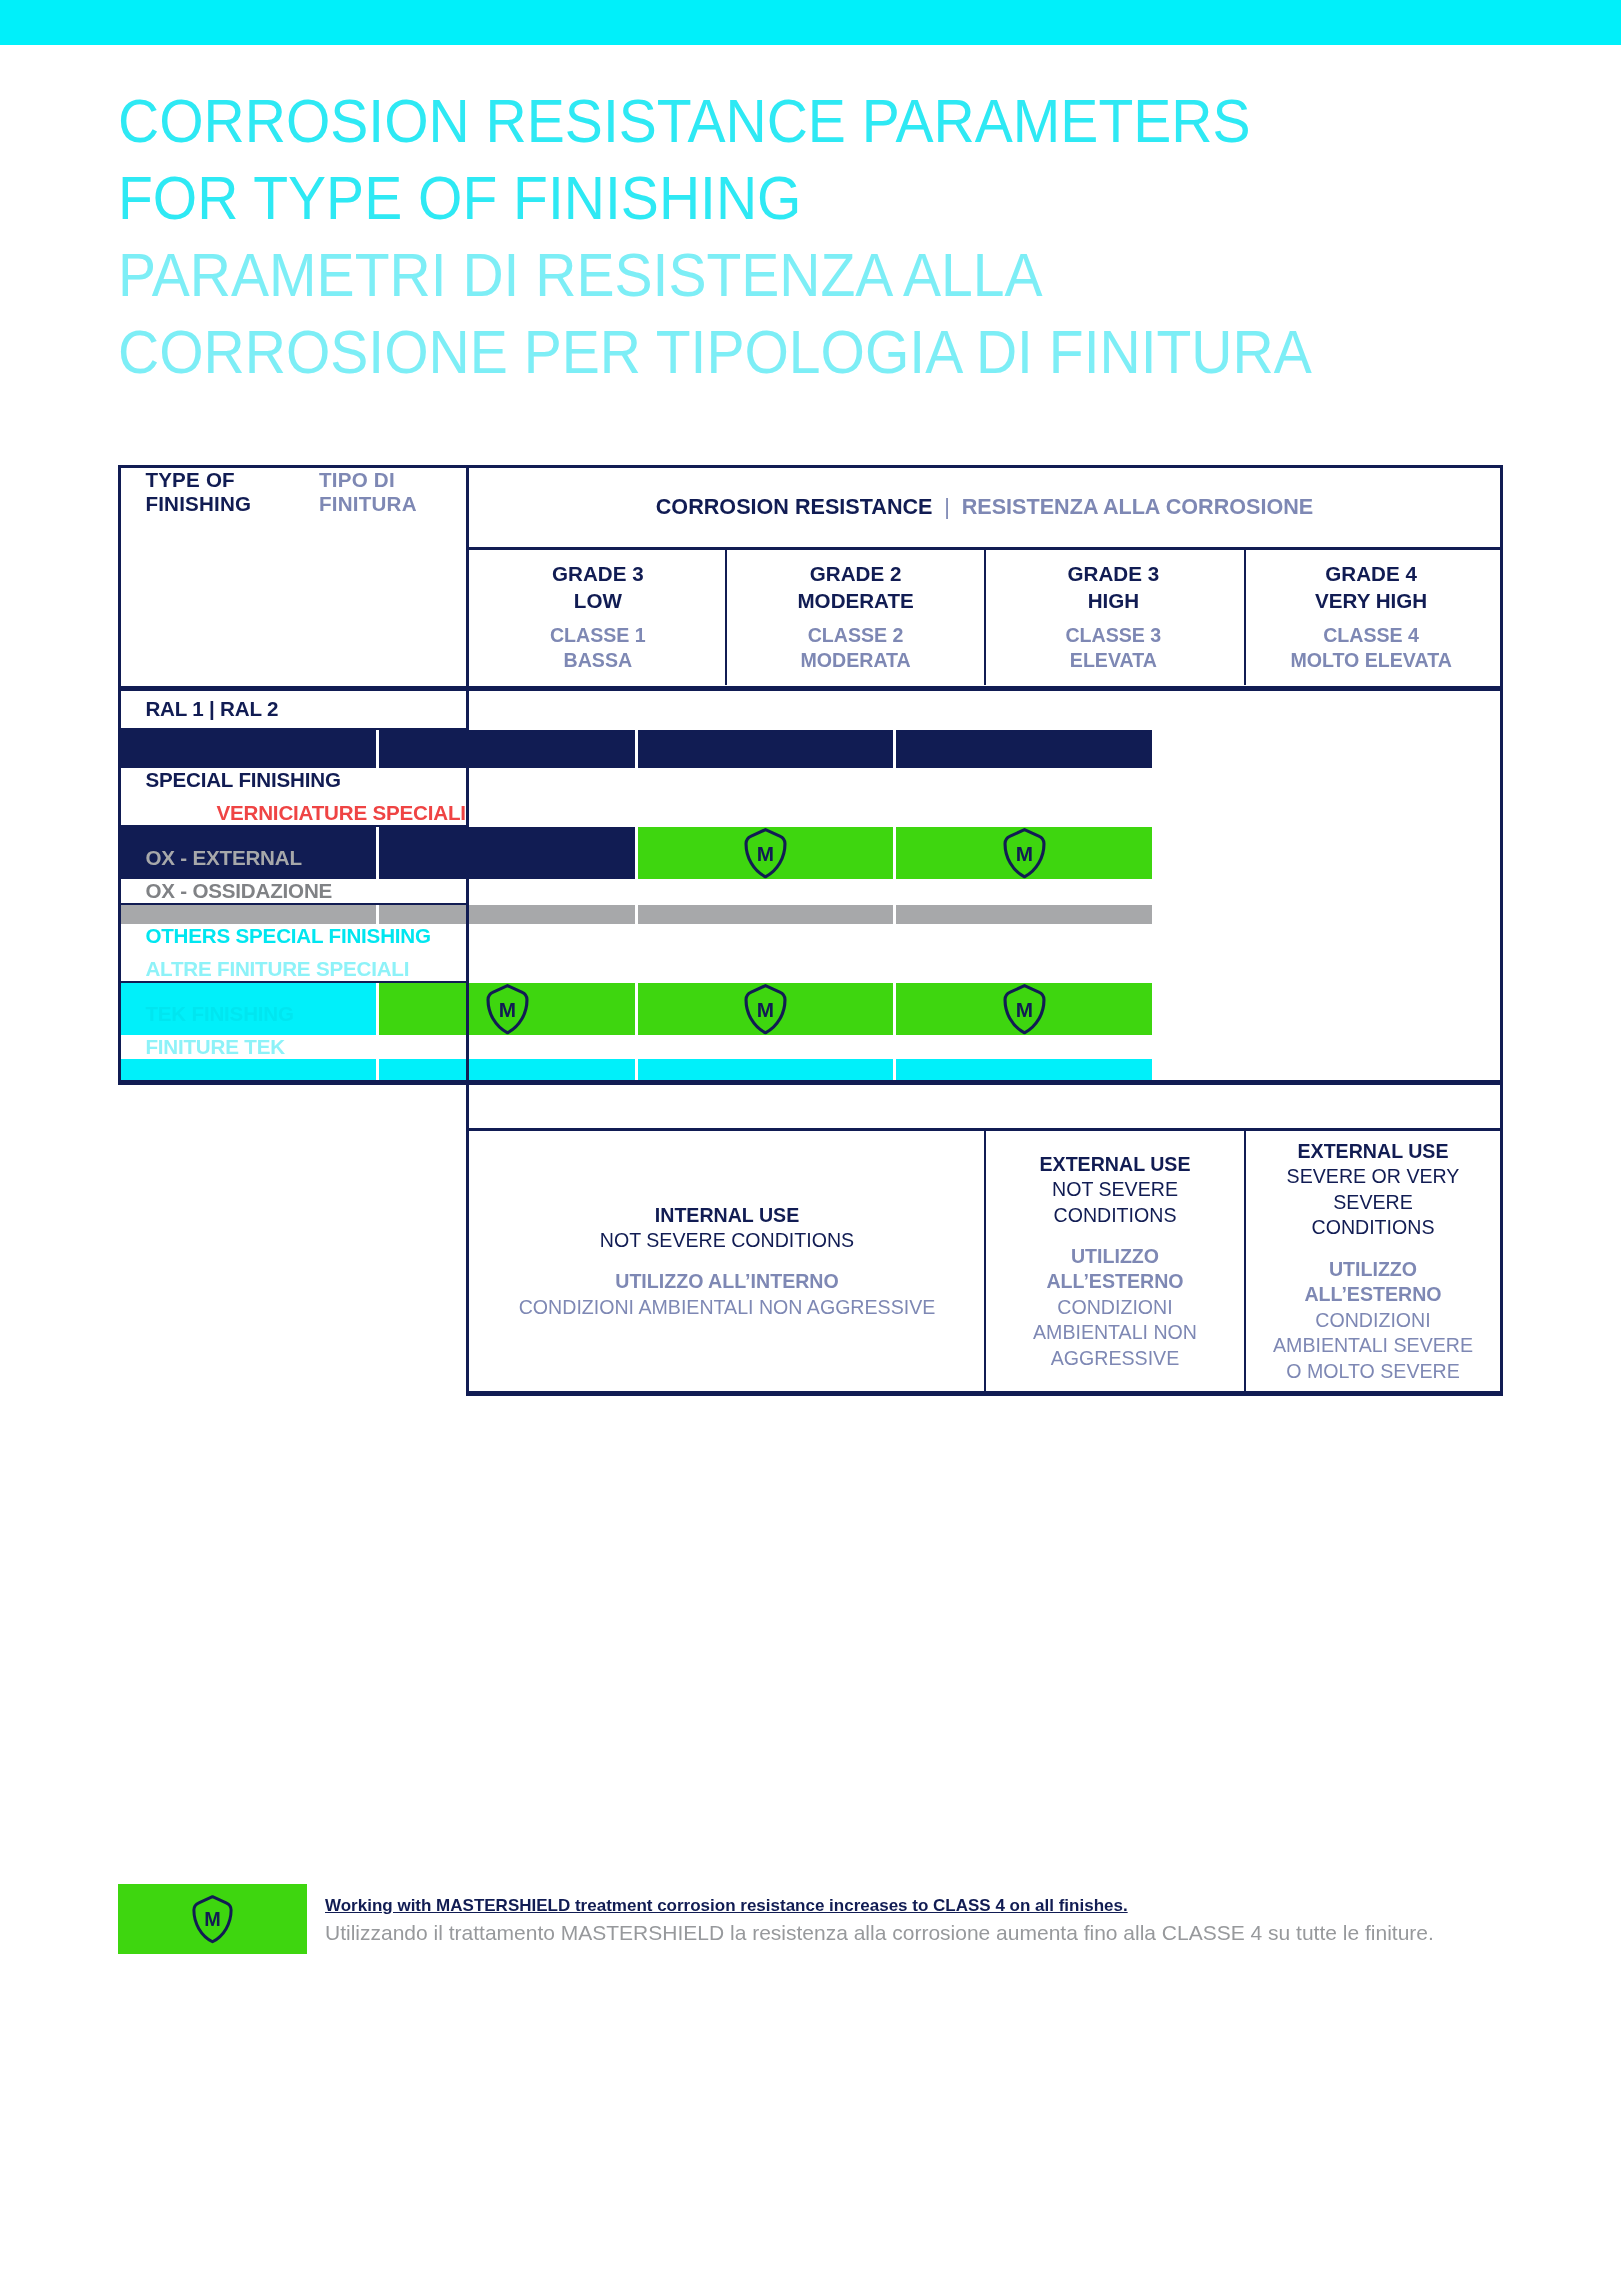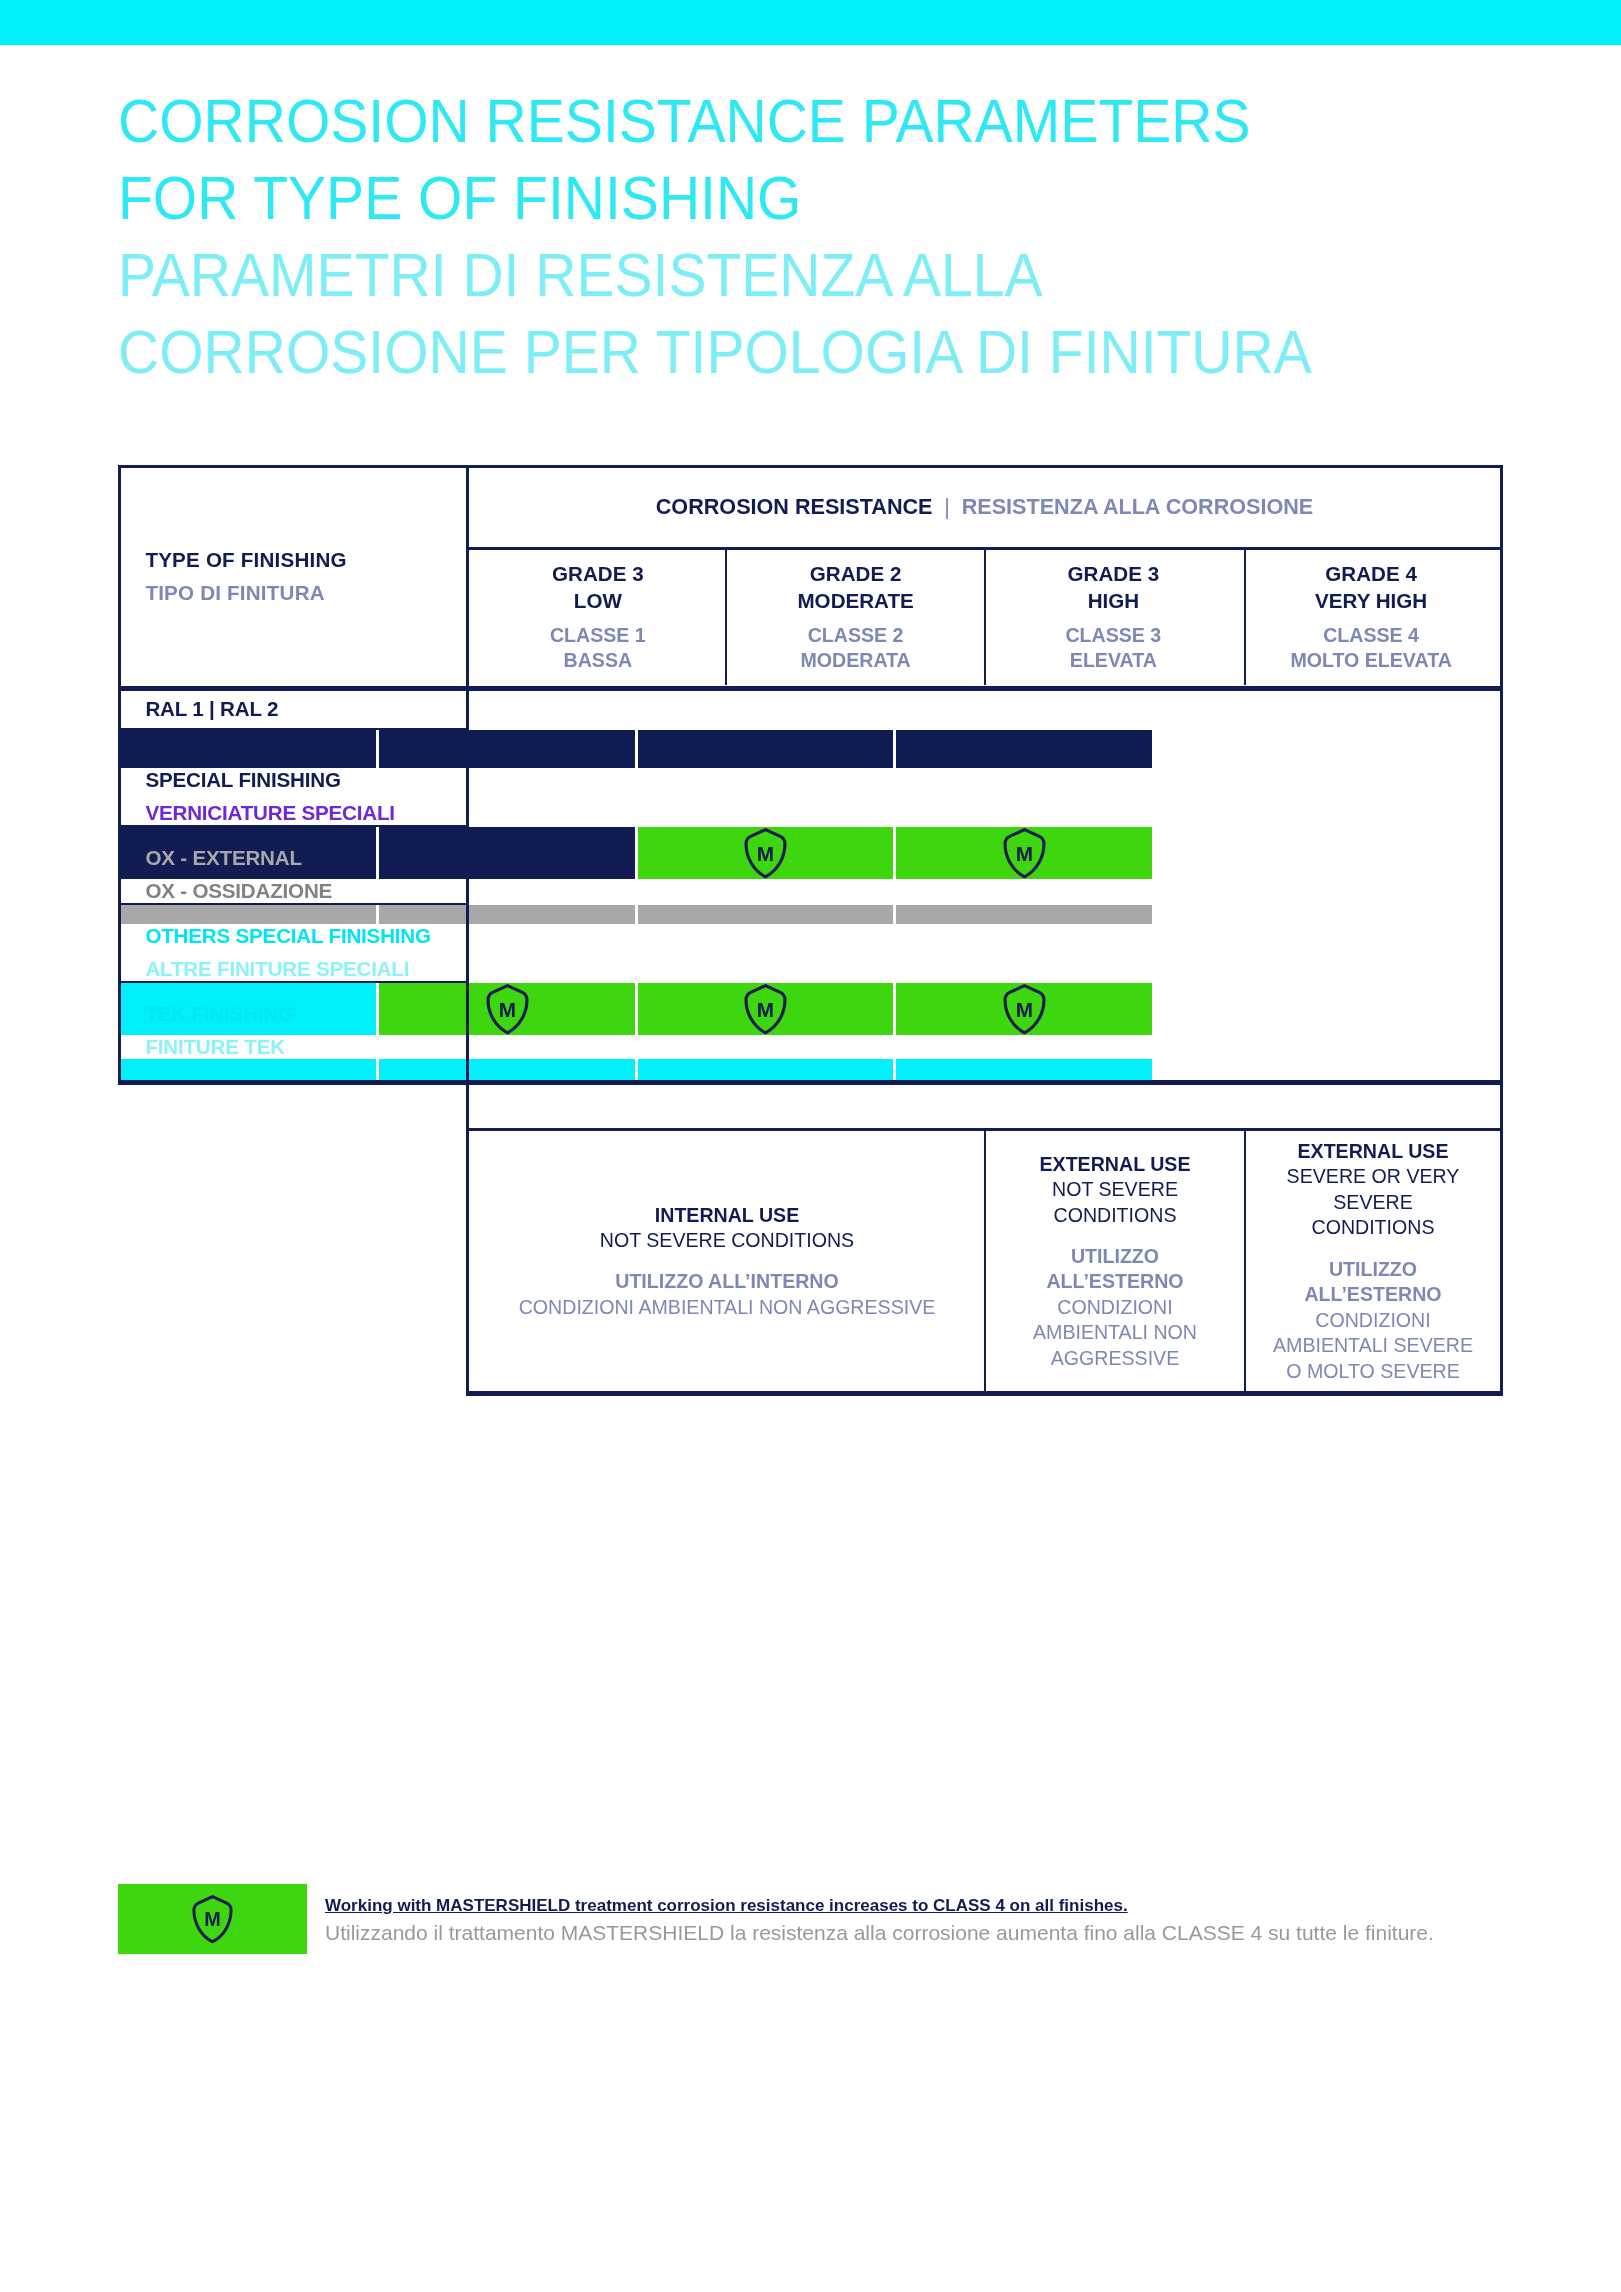--- a/index.html
+++ b/index.html
@@ -12,21 +12,21 @@
   }
   .topbar{position:absolute;left:0;top:0;width:1621px;height:45px;background:var(--cyan);}
   .title{position:absolute;left:118px;top:82px;transform:scaleX(.92);transform-origin:left top;}
   .title-en{color:var(--titleen);font-size:62px;line-height:77px;white-space:pre-line;font-weight:400;}
   .title-it{color:var(--titleit);font-size:62px;line-height:77px;white-space:pre-line;font-weight:400;}
 
   .table{position:absolute;left:118px;top:465px;width:1385px;height:931px;}
   .nl{position:absolute;background:var(--navy);z-index:3;}
 
   .corner{position:absolute;left:2.9px;top:2.9px;width:345px;height:218px;box-sizing:border-box;
-          padding-left:24.5px;display:flex;flex-direction:column;justify-content:center;gap:8.8px;}
+          padding-left:24.5px;display:flex;flex-direction:row;justify-content:center;gap:8.8px;}
   .corner-en{color:var(--navy);font-weight:bold;font-size:20.6px;letter-spacing:0.2px;}
   .corner-it{color:var(--gb);font-weight:bold;font-size:20.6px;letter-spacing:0.2px;}
 
   .colheader{position:absolute;left:351px;top:2.9px;width:1031px;height:79px;display:flex;
              align-items:center;justify-content:center;font-size:21.6px;font-weight:bold;}
   .colheader .en{color:var(--navy);}
   .colheader .sep{color:var(--gb);margin:0 11.8px;font-weight:400;}
   .colheader .it{color:var(--gb);}
 
   .gradeband{position:absolute;left:351px;top:85px;width:1031px;height:135px;display:flex;}
@@ -139,21 +139,21 @@
             <div class="tcell" style="background: rgb(17, 28, 83);"></div>
             <div class="tcell" style="background: rgb(17, 28, 83);"></div>
             <div class="tcell" style="background: rgb(17, 28, 83);"></div>
             <div class="tcell" style="background: rgb(17, 28, 83);"></div>
           </div>
   </div>
 
   <div class="trow">
     <div class="tlabel">
       <div class="tlabel-en" style="color: rgb(17, 28, 83);">SPECIAL FINISHING</div>
-      <div class="tlabel-it" style="color: #6d28d9;">VERNICIATURE SPECIALI</div>
+      <div class="tlabel-it" style="color: #ef4444; text-align: right;">VERNICIATURE SPECIALI</div>
     </div>
     <div class="tcells">
             <div class="tcell" style="background: rgb(17, 28, 83);"></div>
             <div class="tcell" style="background: rgb(17, 28, 83);"></div>
             <div class="tcell" style="background: rgb(62, 214, 15);">
   <svg class="shield" width="45" height="52" viewBox="0 0 52 60">
     <path d="M26 3 L42.5 10.5 C46.8 12.4 48.5 15 48.5 19.2 C48.5 35 40 50.5 26 57.5 C12 50.5 3.5 35 3.5 19.2 C3.5 15 5.2 12.4 9.5 10.5 Z" fill="none" stroke="#111c53" stroke-width="3.6" stroke-linejoin="round"></path>
     <text x="26" y="39" text-anchor="middle" font-size="24" font-weight="bold" fill="#111c53" font-family="Liberation Sans, sans-serif">M</text>
   </svg>
 </div>

